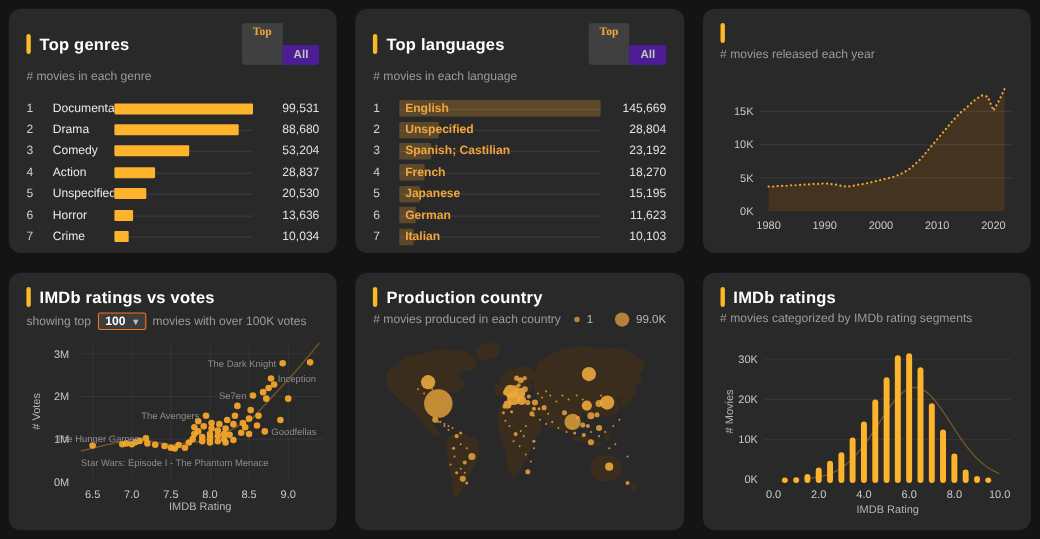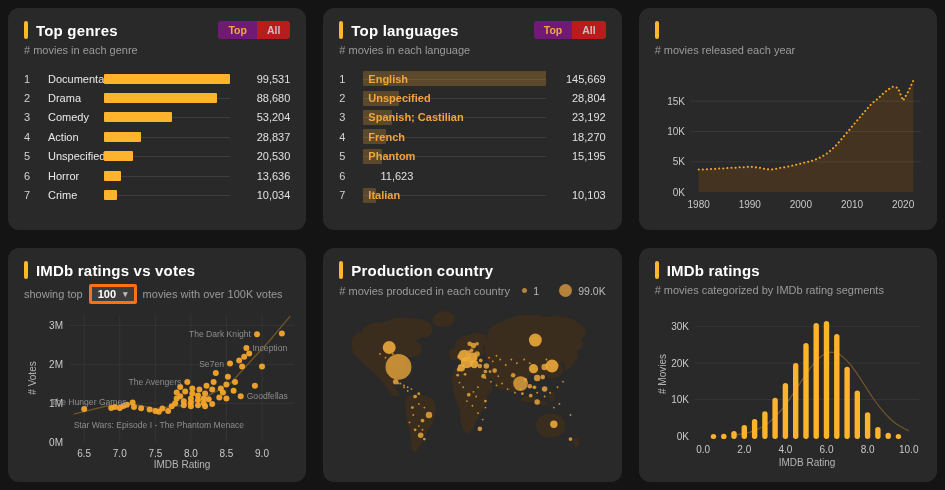--- a/index.html
+++ b/index.html
@@ -13,25 +13,25 @@
     background:#292929; border-radius:11px; padding:13px 16px 10px 16px;
     position:relative; overflow:hidden;
   }
   .hdr { display:flex; align-items:center; }
   .accent { width:4px; height:18px; border-radius:2px; background:#FDB827; margin-right:8px; flex:0 0 auto; }
   .hdr h2 { font-size:15px; font-weight:bold; color:#ffffff; letter-spacing:.2px; }
   .sub { font-size:11px; color:#9b9b9b; margin-top:5px; }
   .subrow { display:flex; align-items:center; gap:6px;text-align:center; }
   .toggle { margin-left:auto; display:flex; border-radius:3px; overflow:hidden; font-size:10.5px; font-weight:600; }
   .toggle .seg { padding:3px 10px; cursor:pointer; }
-  .toggle .seg.on  { background:#701a75; color:#F2A93C; }
-  .toggle .seg.off { background:#b91c1c; color:#c3c3c3; }
+  .toggle .seg.on  { background:#404040; color:#F2A93C;font-family:Liberation Serif, serif; }
+  .toggle .seg.off { background:#4c1d95; color:#c3c3c3;margin-top:20px; }
   .select {
     display:inline-flex; align-items:center; gap:7px; background:#3d3d3d;
-    border:3px solid #f97316; border-radius:2px; padding:1px 6px;
+    border:1px solid #f97316; border-radius:2px; padding:1px 6px;
     color:#ffffff; font-weight:bold; font-size:11px; cursor:pointer;
   }
   .select .caret { font-style:normal; color:#bdbdbd; font-size:9px; }
   
   .ranklist { margin-top:13px; }
   .rank-row { display:flex; align-items:center; height:19.4px; font-size:11px; }
   .rank-num { width:24px; color:#d2d2d2; }
   .rank-label { width:56px; color:#e9e9e9; white-space:nowrap; overflow:hidden; }
   .rank-track { flex:1; position:relative; height:15px; display:flex; align-items:center; margin-right:10px; }
   .rank-track .line { position:absolute; left:0; right:0; top:50%; height:1px; background:#3d3d3d; }
@@ -173,26 +173,31 @@
             <span class="lbar" style="width: 12.5421%;"></span>
             <span class="ltext">French</span>
           </span>
           <span class="rank-value">18,270</span>
         </div>
         <div class="rank-row">
           <span class="rank-num">5</span>
           <span class="rank-track">
             <span class="line"></span>
             <span class="lbar" style="width: 10.4312%;"></span>
-            <span class="ltext">Phantom</span>
+            <span class="ltext">Japanese</span>
           </span>
           <span class="rank-value">15,195</span>
         </div>
         <div class="rank-row">
           <span class="rank-num">6</span>
+          <span class="rank-track">
+            <span class="line"></span>
+            <span class="lbar" style="width: 7.97905%;"></span>
+            <span class="ltext">German</span>
+          </span>
           <span class="rank-value">11,623</span>
         </div>
         <div class="rank-row">
           <span class="rank-num">7</span>
           <span class="rank-track">
             <span class="line"></span>
             <span class="lbar" style="width: 6.93559%;"></span>
             <span class="ltext">Italian</span>
           </span>
           <span class="rank-value">10,103</span>

